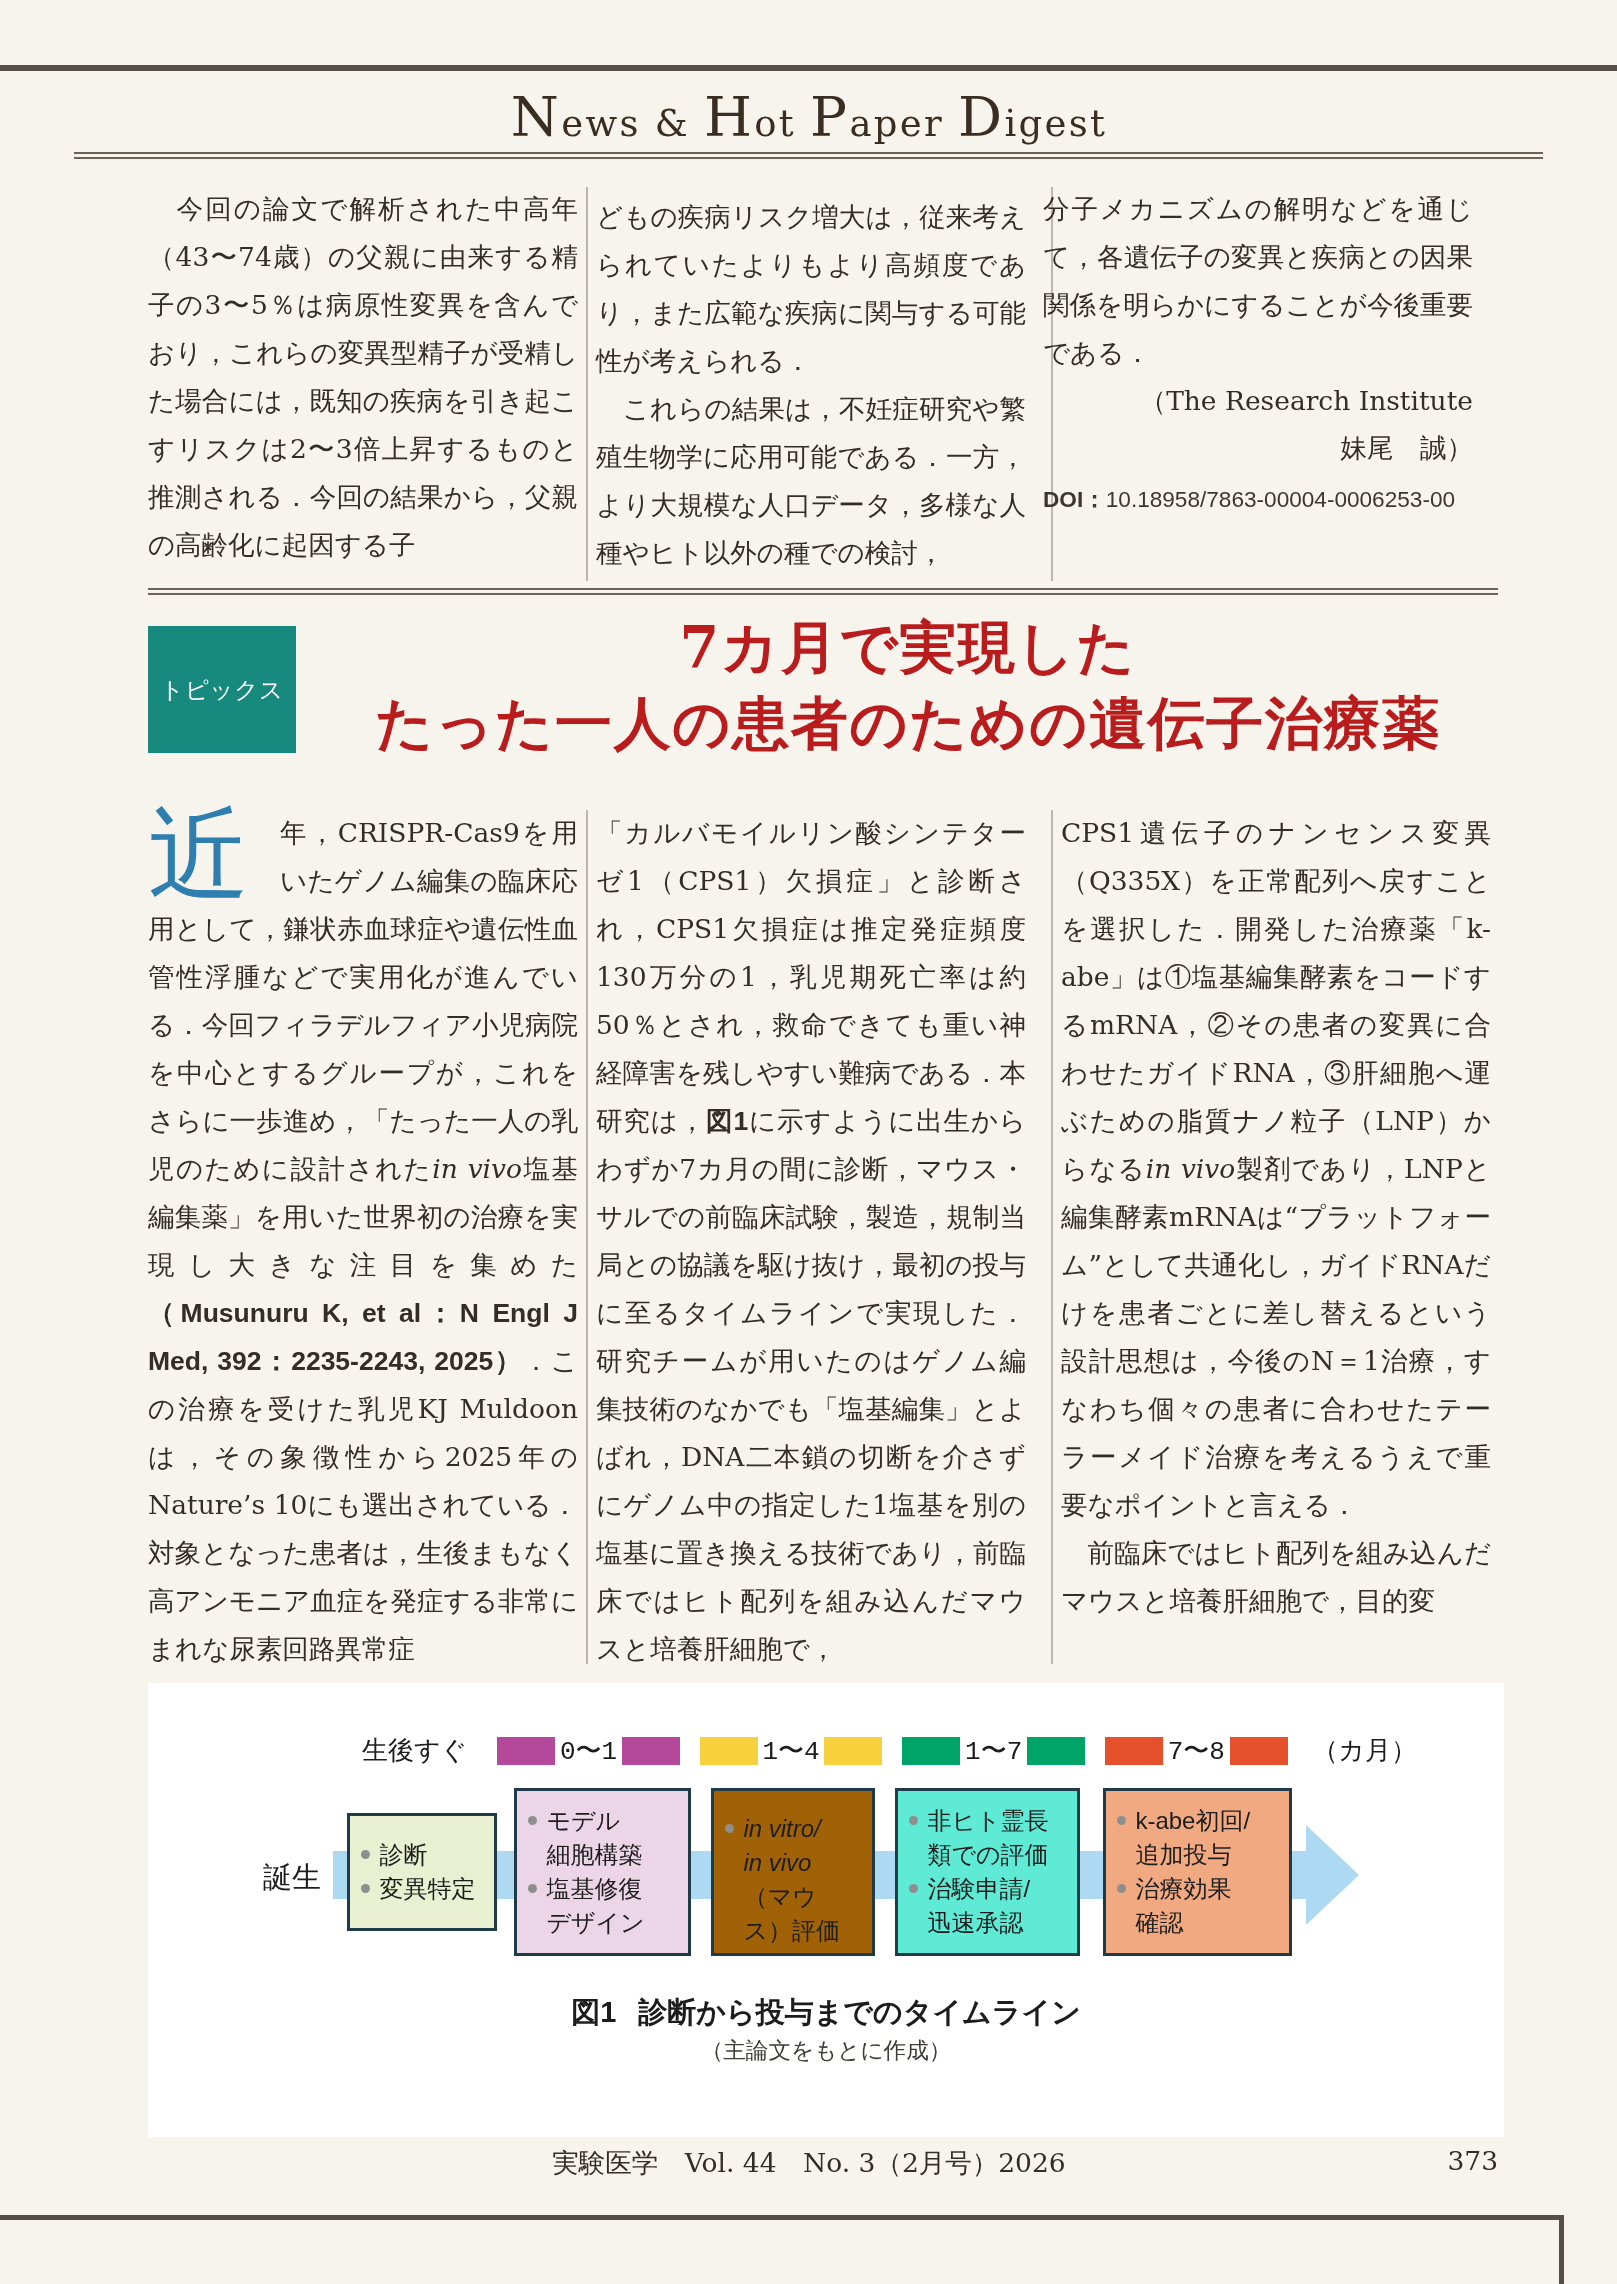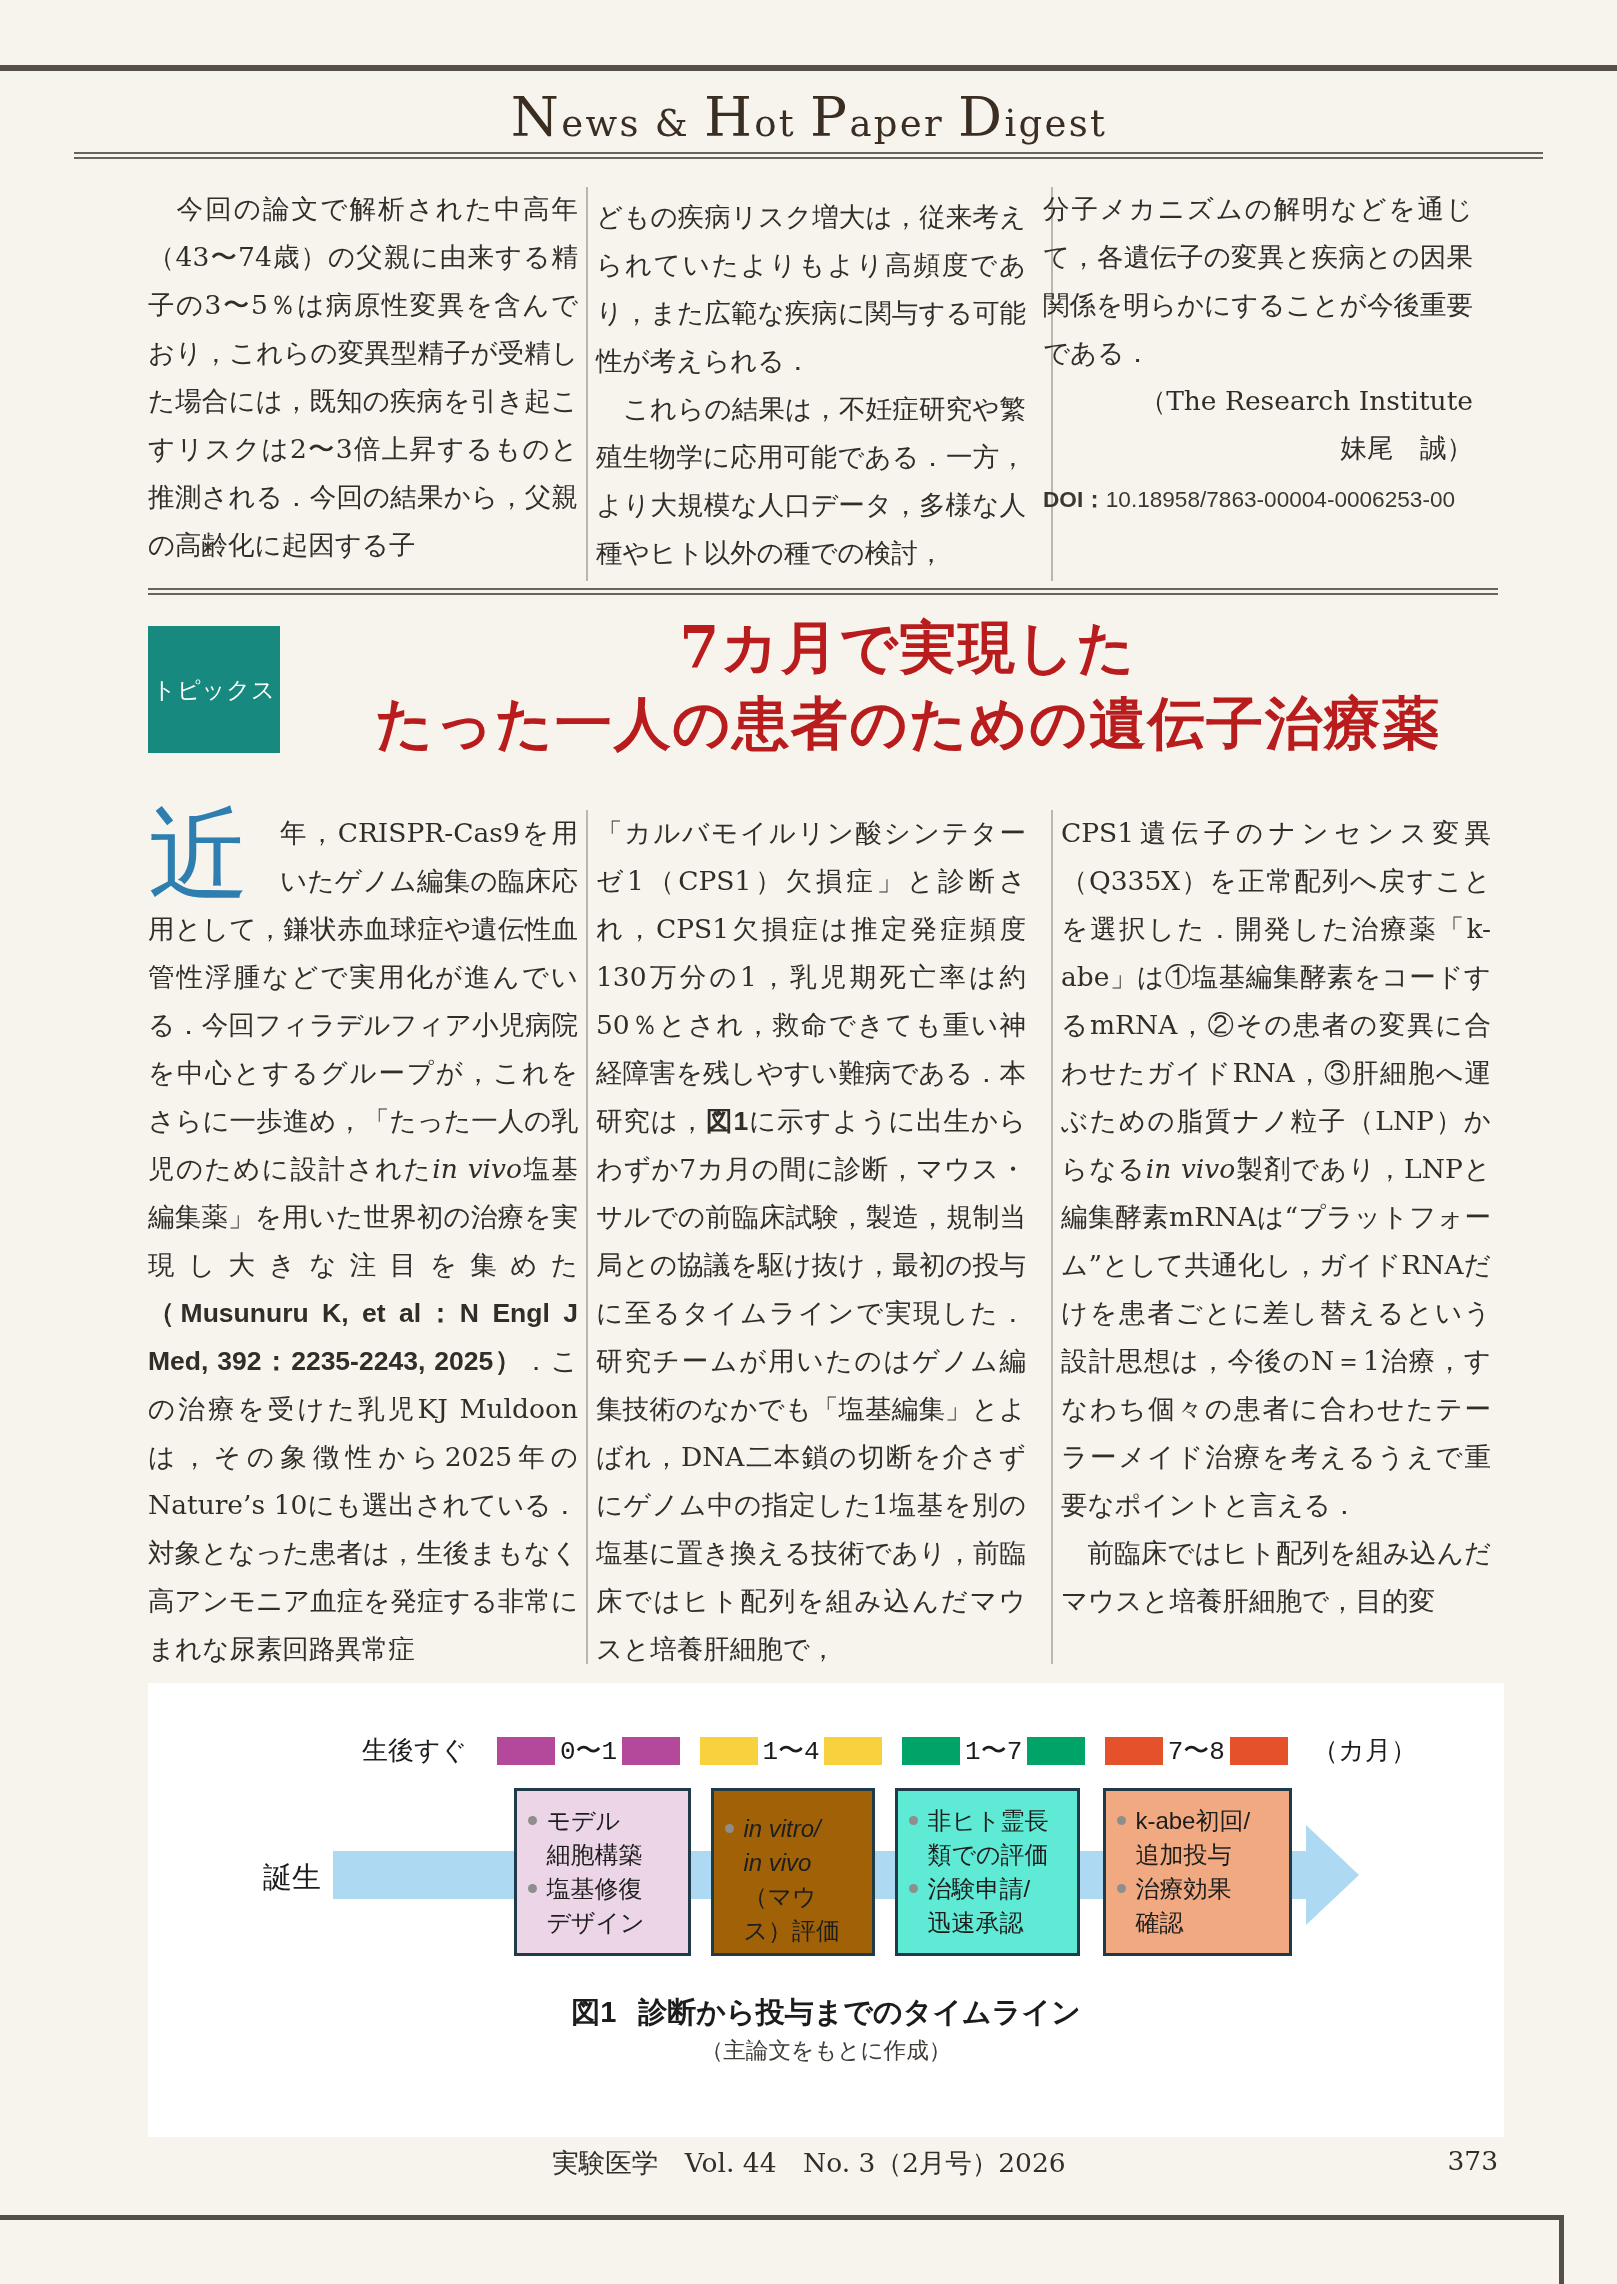--- a/index.html
+++ b/index.html
@@ -38,21 +38,21 @@
   .tcol p{margin:0;}
   .tcol1{left:148px;}
   .tcol2{left:596px;margin-top:8px;}
   .tcol3{left:1043px;}
   .credit{text-align:right;line-height:47px;}
   .doi-line{margin-top:12.5px;font-family:"Liberation Sans","DejaVu Sans",sans-serif;
     font-size:22.6px;letter-spacing:0px;color:#3c3630;line-height:31px;text-align:left;}
   .doi-line .doi-label{font-weight:bold;}
 
   
-  .badge{position:absolute;left:148px;top:626px;width:132px;height:127px;
+  .badge{position:absolute;left:148px;top:626px;width:148px;height:127px;
     display:flex;align-items:center;justify-content:center;
     font-family:"Liberation Sans","DejaVu Sans",sans-serif;
     font-size:23.4px;color:#ffffff;letter-spacing:0.8px;}
   .topics-title{position:absolute;left:312px;top:609px;width:1192px;
     font-weight:bold;font-size:57px;line-height:76px;letter-spacing:1.6px;}
 
   
   .bcol{position:absolute;top:809px;width:430px;font-size:26.5px;line-height:48px;text-align:justify;}
   .bcol p{margin:0;}
   .bcol1{left:148px;}
@@ -175,20 +175,24 @@
         <span class="range">7〜8</span>
         <span class="sq" style="background-color: rgb(229, 81, 42);"></span>
       </span>
       <span class="legend-unit">（カ月）</span>
     </div>
 
     <div class="start-label">誕生</div>
     <div class="arrow-band" style="background-color: rgb(174, 217, 242);"></div>
     <div class="arrow-head" style="border-left-color: rgb(174, 217, 242);"></div>
 
+    <div class="fbox fbox1" style="background-color: rgb(233, 239, 209);">
+        <div class="bullet">診断</div>
+        <div class="bullet">変異特定</div>
+      </div>
     <div class="fbox fbox2" style="background-color: rgb(235, 213, 231);">
         <div class="bullet">モデル
 細胞構築</div>
         <div class="bullet">塩基修復
 デザイン</div>
       </div>
     <div class="fbox fbox3" style="background-color: #a16207; justify-content: flex-end;">
       <div class="bullet"><span class="it">in vitro/
 in vivo</span><span>
 （マウス）評価</span></div>

